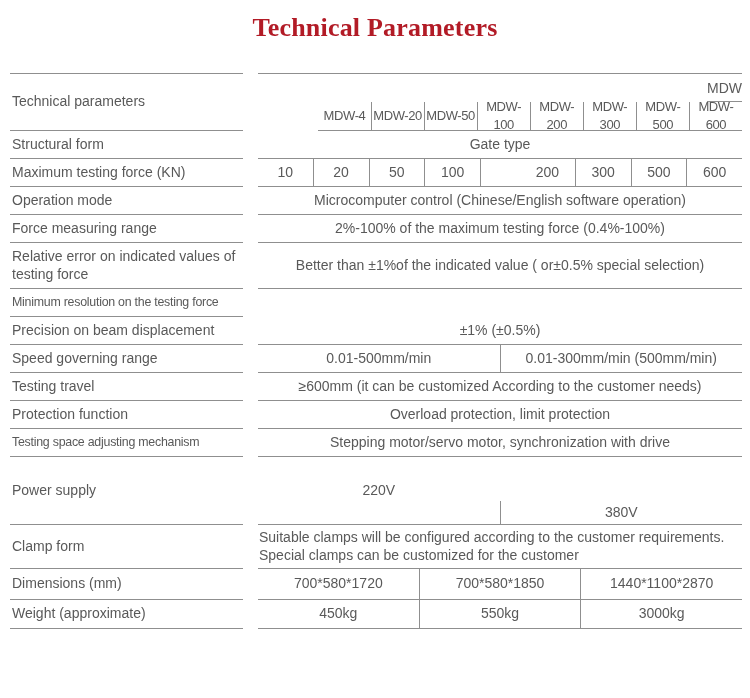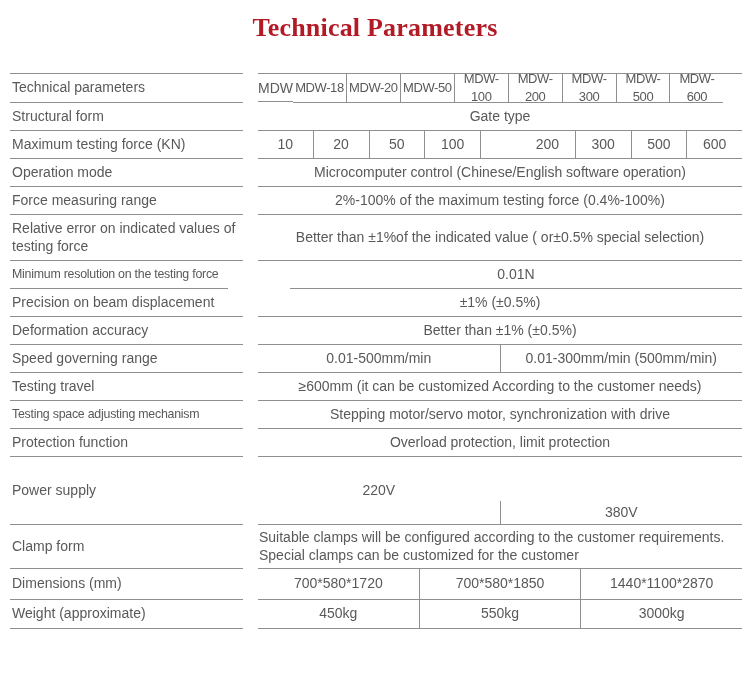--- a/index.html
+++ b/index.html
@@ -84,22 +84,23 @@
   .cell.left {
     justify-content: flex-start;
     text-align: left;
     padding-left: 1px;
   }
   
   .trow.header .lbl { border-top: 1px solid #8f8f8f; }
   .header-vals {
     width: 484px;
     display: flex;
-    flex-direction: row;
+    flex-direction: column;
     border-top: 1px solid #8f8f8f;
+    align-items: flex-end;
   }
   .hdr-series {
     height: 28px;
     box-sizing: border-box;
     border-bottom: 1px solid #8f8f8f;
     display: flex;
     align-items: center;
     justify-content: center;
     font-size: 14px;
   }
@@ -125,21 +126,21 @@
   <div class="spec-table">
 
     <div class="trow header">
       <div class="lbl">
         <span>Technical parameters</span>
       </div>
       <div class="gap"></div>
       <div class="header-vals">
         <div class="hdr-series">MDW</div>
         <div class="hdr-models" id="models-row">
-            <div class="cell">MDW-18</div>
+            <div class="cell">MDW-4</div>
             <div class="cell">MDW-20</div>
             <div class="cell">MDW-50</div>
             <div class="cell">MDW-100</div>
             <div class="cell">MDW-200</div>
             <div class="cell">MDW-300</div>
             <div class="cell">MDW-500</div>
             <div class="cell">MDW-600</div>
           </div>
       </div>
     </div>
@@ -195,40 +196,28 @@
           <div class="gap"></div>
           <div class="vals">
             <div class="cell" style="flex: 8 1 0px;">Better than ±1%of the indicated value ( or±0.5% special selection)</div>
           </div>
         </div>
         <div class="trow" style="min-height: 28px; gap: 24px;">
           <div class="lbl fit">
             <span>Minimum resolution on the testing force</span>
           </div>
           <div class="gap"></div>
-          <div class="vals">
-            <div class="cell" style="flex: 8 1 0px;">0.01N</div>
-          </div>
         </div>
         <div class="trow" style="min-height: 28px;">
           <div class="lbl">
             <span>Precision on beam displacement</span>
           </div>
           <div class="gap"></div>
           <div class="vals">
             <div class="cell" style="flex: 8 1 0px;">±1%  (±0.5%)</div>
-          </div>
-        </div>
-        <div class="trow" style="min-height: 28px;">
-          <div class="lbl">
-            <span>Deformation accuracy</span>
-          </div>
-          <div class="gap"></div>
-          <div class="vals">
-            <div class="cell" style="flex: 8 1 0px;">Better than ±1% (±0.5%)</div>
           </div>
         </div>
         <div class="trow" style="min-height: 28px;">
           <div class="lbl">
             <span>Speed governing range</span>
           </div>
           <div class="gap"></div>
           <div class="vals">
             <div class="cell" style="flex: 4 1 0px;">0.01-500mm/min</div>
             <div class="cell" style="flex: 4 1 0px;">0.01-300mm/min  (500mm/min)</div>
@@ -237,35 +226,35 @@
         <div class="trow" style="min-height: 28px;">
           <div class="lbl">
             <span>Testing travel</span>
           </div>
           <div class="gap"></div>
           <div class="vals">
             <div class="cell" style="flex: 8 1 0px;">≥600mm (it can be customized According to the customer needs)</div>
           </div>
         </div>
         <div class="trow" style="min-height: 28px;">
+          <div class="lbl">
+            <span>Protection function</span>
+          </div>
+          <div class="gap"></div>
+          <div class="vals">
+            <div class="cell" style="flex: 8 1 0px;">Overload protection, limit protection</div>
+          </div>
+        </div>
+        <div class="trow" style="min-height: 28px;">
           <div class="lbl fit">
             <span>Testing space adjusting mechanism</span>
           </div>
           <div class="gap"></div>
           <div class="vals">
             <div class="cell" style="flex: 8 1 0px;">Stepping motor/servo motor, synchronization with drive</div>
-          </div>
-        </div>
-        <div class="trow" style="min-height: 28px;">
-          <div class="lbl">
-            <span>Protection function</span>
-          </div>
-          <div class="gap"></div>
-          <div class="vals">
-            <div class="cell" style="flex: 8 1 0px;">Overload protection, limit protection</div>
           </div>
         </div>
         <div class="trow" style="min-height: 28px;">
           <div class="lbl">
             <span>Power supply</span>
           </div>
           <div class="gap"></div>
           <div class="vals">
             <div class="cell" style="flex: 4 1 0px;">220V</div>
             <div class="cell" style="flex: 4 1 0px; margin-top: 44px;">380V</div>

